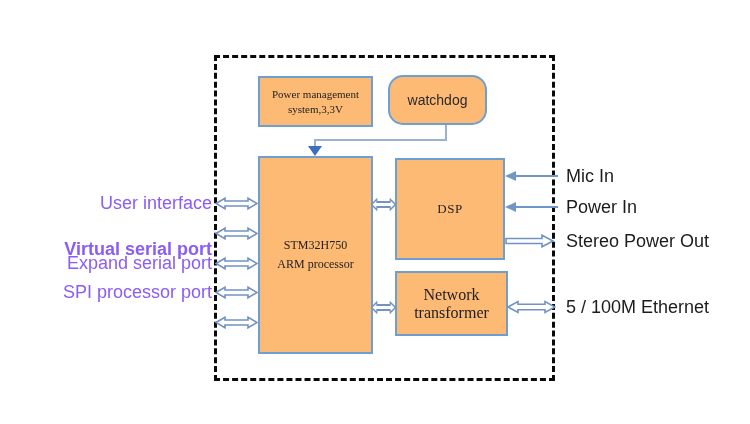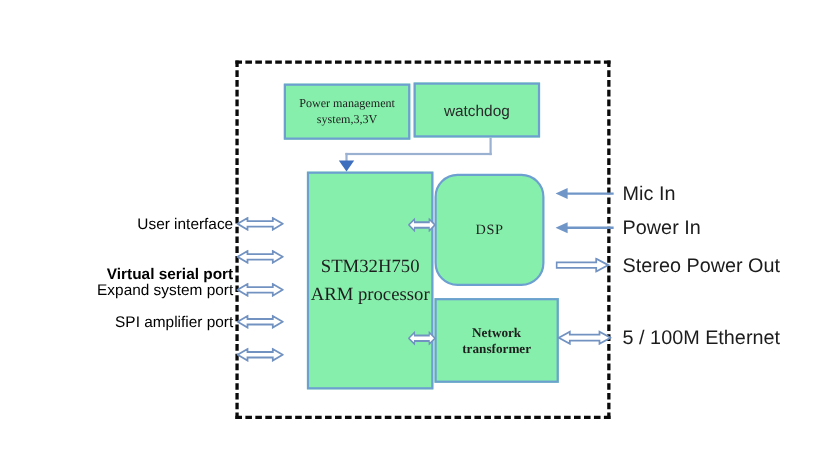--- a/index.html
+++ b/index.html
@@ -16,57 +16,57 @@
   
   .boundary {
     left: 214px; top: 55px;
     width: 341px; height: 326px;
     border: 3px dashed #0a0a0a;
     box-sizing: border-box;
   }
 
   
   .box {
-    background: #86efac;
+    background: #fdba74;
     border: 2px solid #6d9fd1;
     box-sizing: border-box;
     display: flex;
     flex-direction: column;
     align-items: center;
     justify-content: center;
     text-align: center;
     color: #1e1e1e;
   }
   .serif { font-family: "Liberation Serif", serif; }
   .sans  { font-family: "Liberation Sans", sans-serif; }
 
   .box-power   { left: 258px; top: 76px;  width: 115px; height: 51px;  font-size: 11px; line-height: 1.35; }
-  .box-watchdog{ left: 376px; top: 75px;  width: 115px; height: 50px;  font-size: 14px; color:#2a2a2a; }
-  .box-stm32   { left: 258px; top: 156px; width: 115px; height: 198px; font-size: 17px; line-height: 1.55; margin-left: 21px; }
-  .box-dsp     { left: 395px; top: 158px; width: 100px; height: 102px; font-size: 13px; letter-spacing: .5px; border-radius: 21px; }
-  .box-nt      { left: 395px; top: 271px; width: 113px; height: 77px;  font-size: 12px; font-weight: bold; }
+  .box-watchdog{ left: 388px; top: 75px;  width: 99px; height: 50px;  font-size: 14px; color:#2a2a2a;border-radius:15px; }
+  .box-stm32   { left: 258px; top: 156px; width: 115px; height: 198px; font-size: 12px; line-height: 1.55; }
+  .box-dsp     { left: 395px; top: 158px; width: 110px; height: 102px; font-size: 13px; letter-spacing: .5px; }
+  .box-nt      { left: 395px; top: 271px; width: 113px; height: 65px;  font-size: 16px; }
 
   
   .conn { background: #9ab1d2; }
   .conn-v1 { left: 445px; top: 125px; width: 2px;  height: 16px; }
   .conn-h  { left: 314px; top: 139px; width: 133px; height: 2px; }
   .conn-v2 { left: 314px; top: 139px; width: 2px;  height: 9px; }
   .down-arrowhead {
     left: 308px; top: 146px;
     width: 0; height: 0;
     border-left: 7px solid transparent;
     border-right: 7px solid transparent;
     border-top: 10px solid #3e6fbe;
   }
 
   
   .port-label-left {
     right: 538px;
     height: 18px; line-height: 18px;
-    font-size: 14px; color: #000000;
+    font-size: 18px; color: #8b5cf6;
     white-space: nowrap; text-align: right;
   }
   .port-label-right {
     left: 566px;
     height: 18px; line-height: 18px;
     font-size: 18px; color: #1c1c1c;
     white-space: nowrap;
   }
   svg { display: block; }
 </style>
@@ -139,21 +139,21 @@
   <svg class="abs" style="left:505px; top:234px;" width="50" height="14" viewBox="0 0 50 14">
       <path d="M1 4.5 L37 4.5 L37 1.2 L48 7 L37 12.8 L37 9.5 L1 9.5 Z" fill="#ffffff" stroke="#7293c2" stroke-width="1.6"></path>
     </svg>
 
   <svg class="abs" style="left:507px; top:300px;" width="49" height="14" viewBox="0 0 49 14">
       <path d="M1 7 L11 1.5 L11 4.3 L38 4.3 L38 1.5 L48 7 L38 12.5 L38 9.7 L11 9.7 L11 12.5 Z" fill="#ffffff" stroke="#7293c2" stroke-width="1.6"></path>
     </svg>
 
   <div class="abs port-label-left sans" style="top:194px;">User interface</div>
   <div class="abs port-label-left sans" style="top:240px;font-weight:bold;">Virtual serial port</div>
-  <div class="abs port-label-left sans" style="top:254px;">Expand system port</div>
-  <div class="abs port-label-left sans" style="top:283px;">SPI amplifier port</div>
+  <div class="abs port-label-left sans" style="top:254px;">Expand serial port</div>
+  <div class="abs port-label-left sans" style="top:283px;">SPI processor port</div>
 
   <div class="abs port-label-right sans" style="top:167px;">Mic In</div>
   <div class="abs port-label-right sans" style="top:198px;">Power In</div>
   <div class="abs port-label-right sans" style="top:232px;">Stereo Power Out</div>
   <div class="abs port-label-right sans" style="top:298px;">5 / 100M Ethernet</div>
 
 </div>
 
 </body></html>

